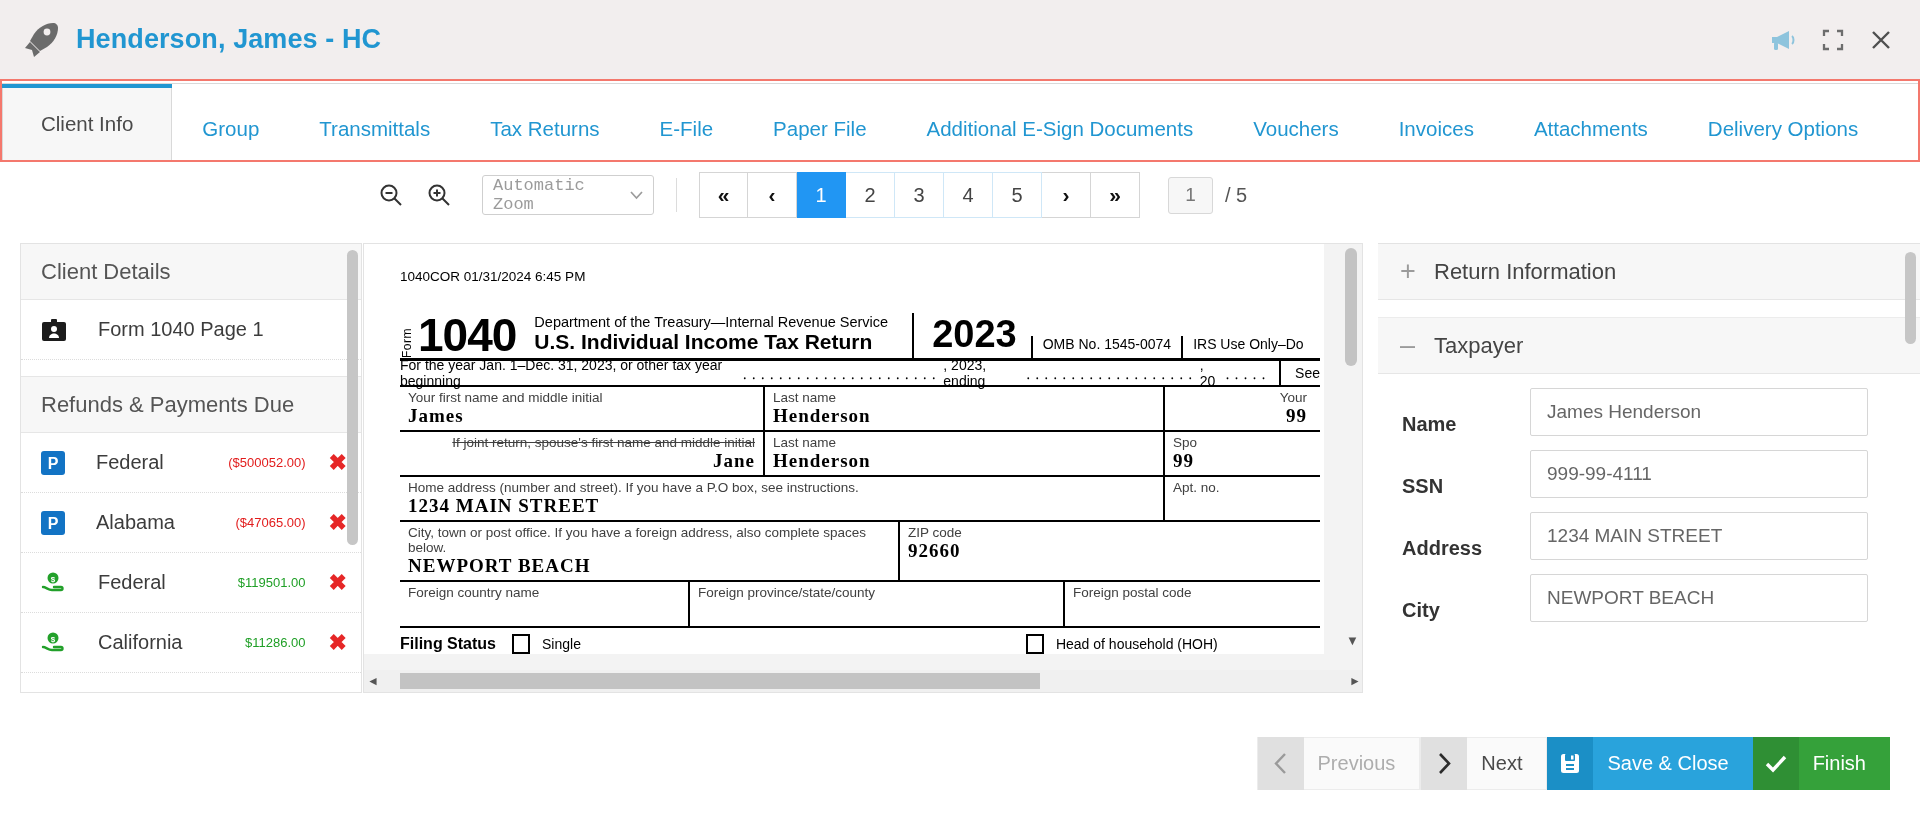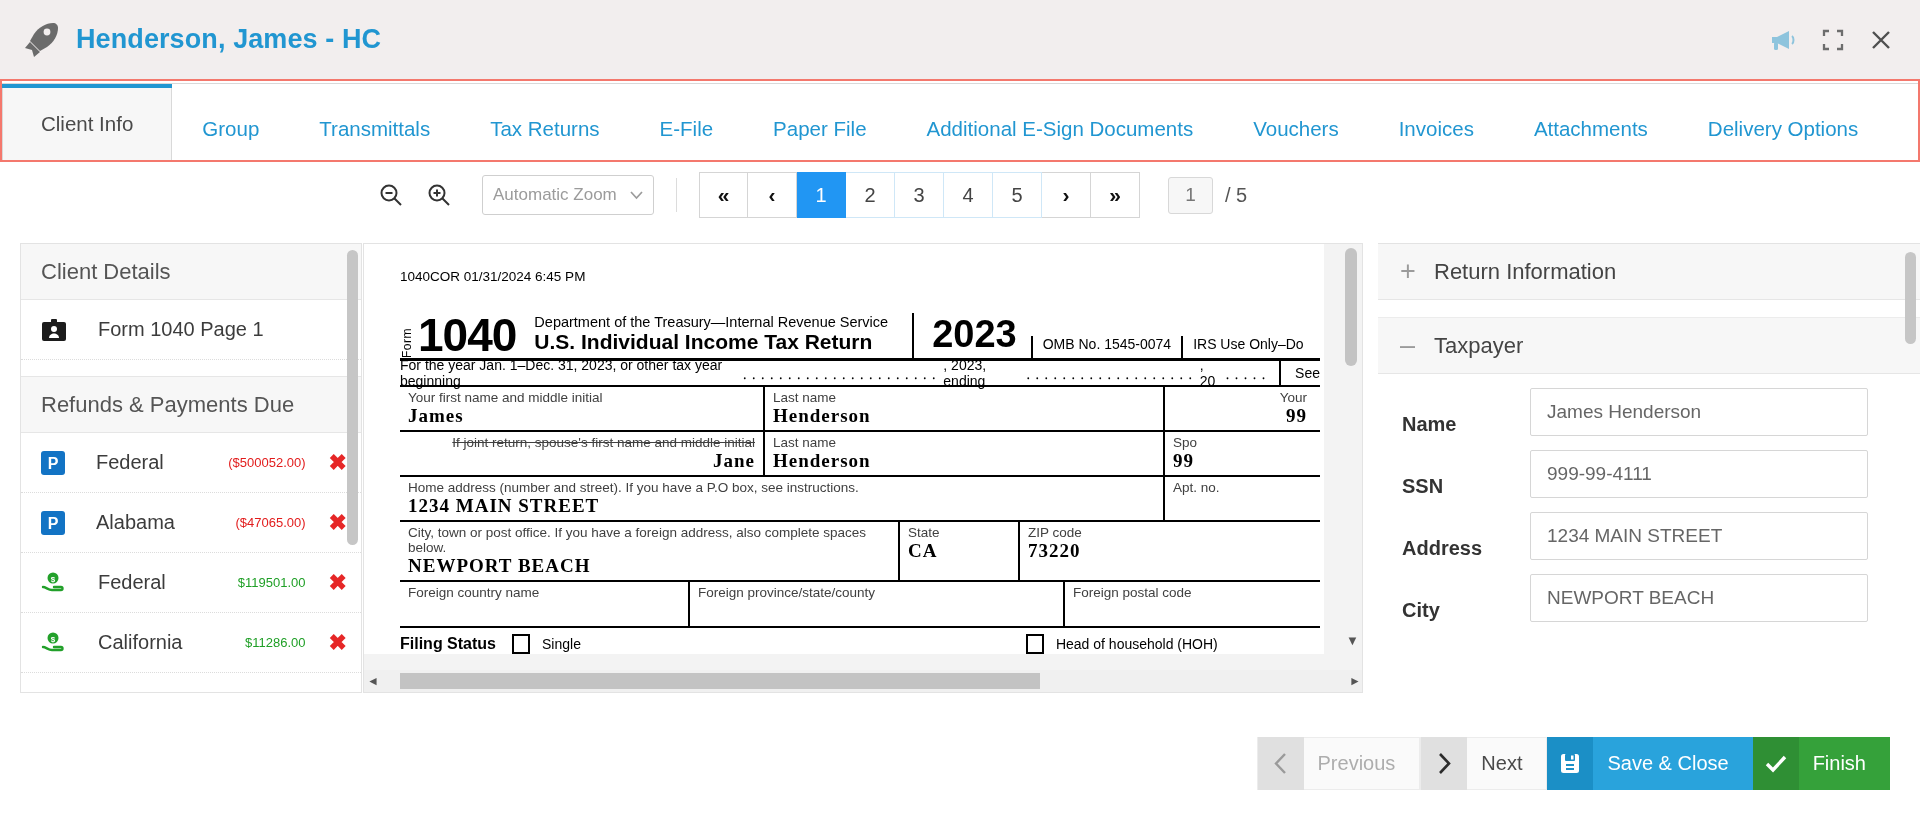--- a/index.html
+++ b/index.html
@@ -79,20 +79,21 @@
   #zoom-out-btn { margin-left: 352px; }
   #zoom-select {
     margin-left: 24px;
     width: 172px; height: 40px;
     border: 1px solid #cfcfcf; border-radius: 3px;
     background: #fff;
     display: flex; align-items: center;
     padding: 0 10px;
     font-size: 17px; color: #9b9b9b;
     cursor: pointer;
+    font-family: Liberation Mono, monospace;
   }
   #zoom-select-label { flex: 1; }
   .pager-sep {
     width: 1px; height: 34px; background: #dcdcdc; margin-left: 22px;
   }
   #pager {
     margin-left: 22px; display: flex; align-items: center; height: 46px;
   }
   .pg {
     min-width: 49px; height: 46px;
@@ -503,27 +504,23 @@
           <div class="f-lbl">Apt. no.</div>
           <div class="f-val">&nbsp;</div>
         </div>
       </div>
 
       <div class="f-band">
         <div class="f-cell" style="width:500px;">
           <div class="f-lbl">City, town or post office. If you have a foreign address, also complete spaces below.</div>
           <div class="f-val">NEWPORT  BEACH</div>
         </div>
-        <div class="f-cell" style="width:120px;">
-          <div class="f-lbl">State</div>
-          <div class="f-val">CA</div>
-        </div>
         <div class="f-cell" style="border-right:none;width:295px;">
           <div class="f-lbl">ZIP code</div>
-          <div class="f-val">73220</div>
+          <div class="f-val">92660</div>
         </div>
       </div>
 
       <div class="f-band">
         <div class="f-cell" style="width:290px;height:44px;">
           <div class="f-lbl">Foreign country name</div>
         </div>
         <div class="f-cell" style="width:375px;height:44px;">
           <div class="f-lbl">Foreign  province/state/county</div>
         </div>

